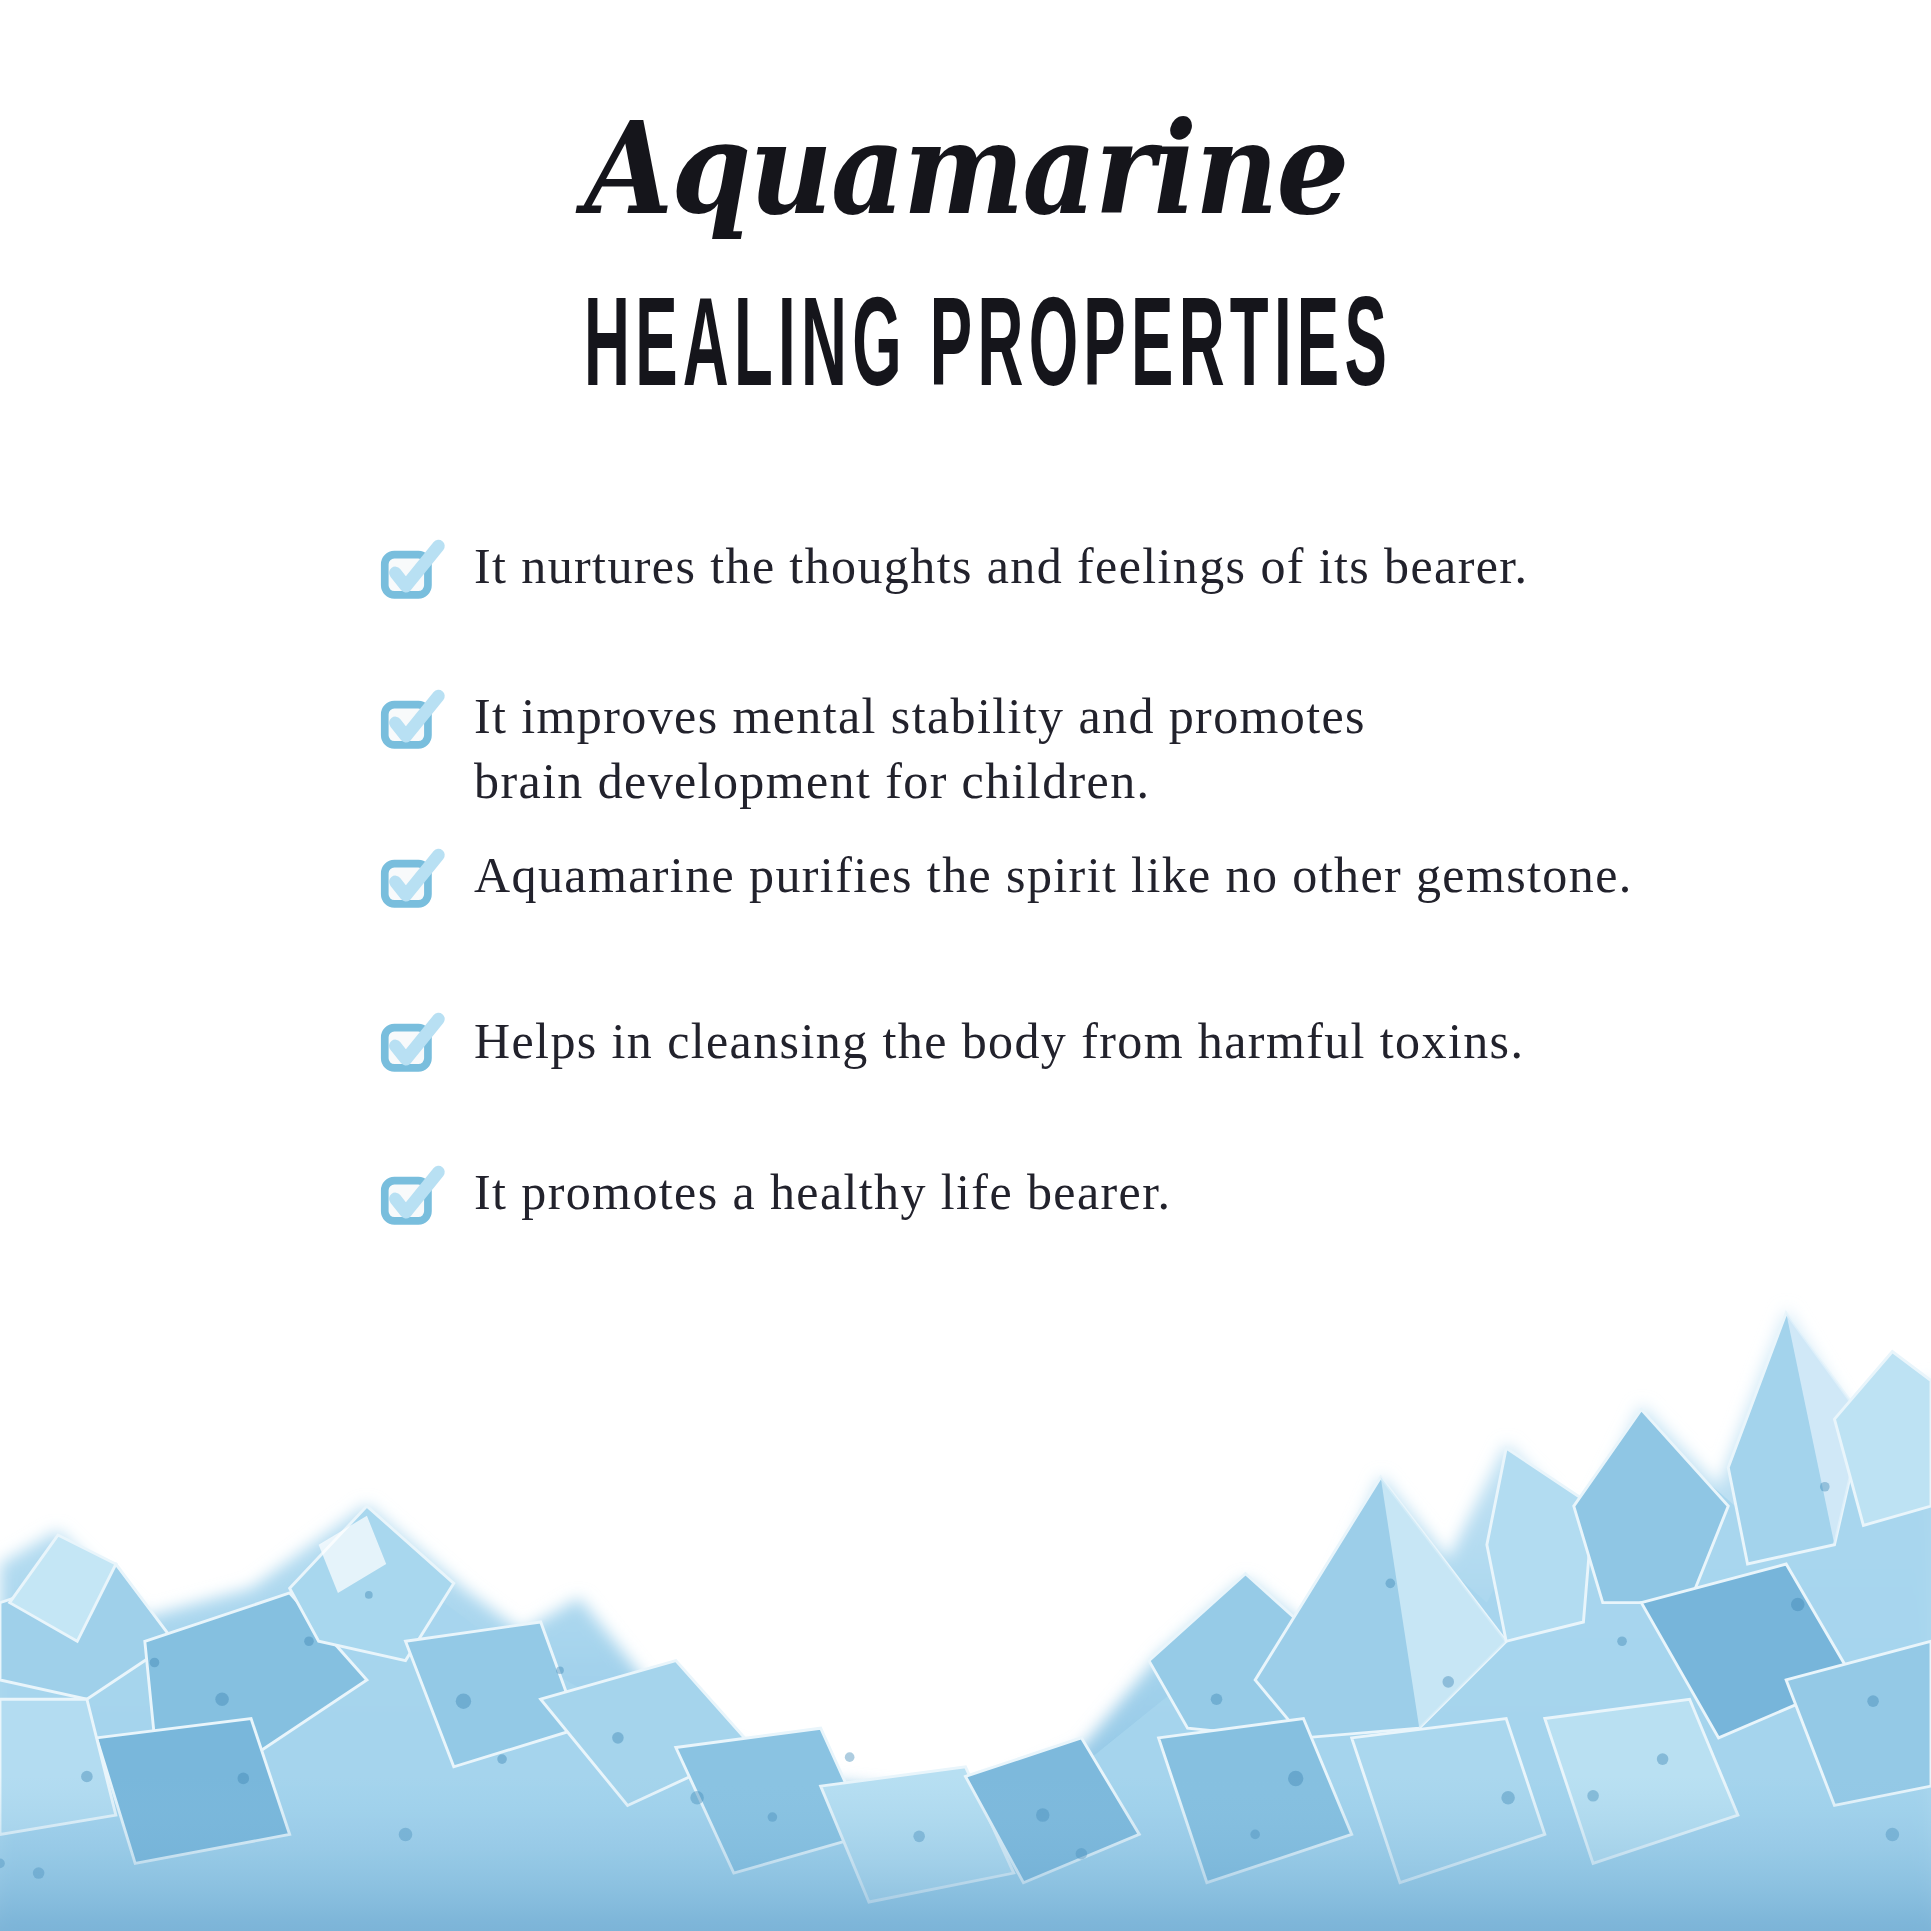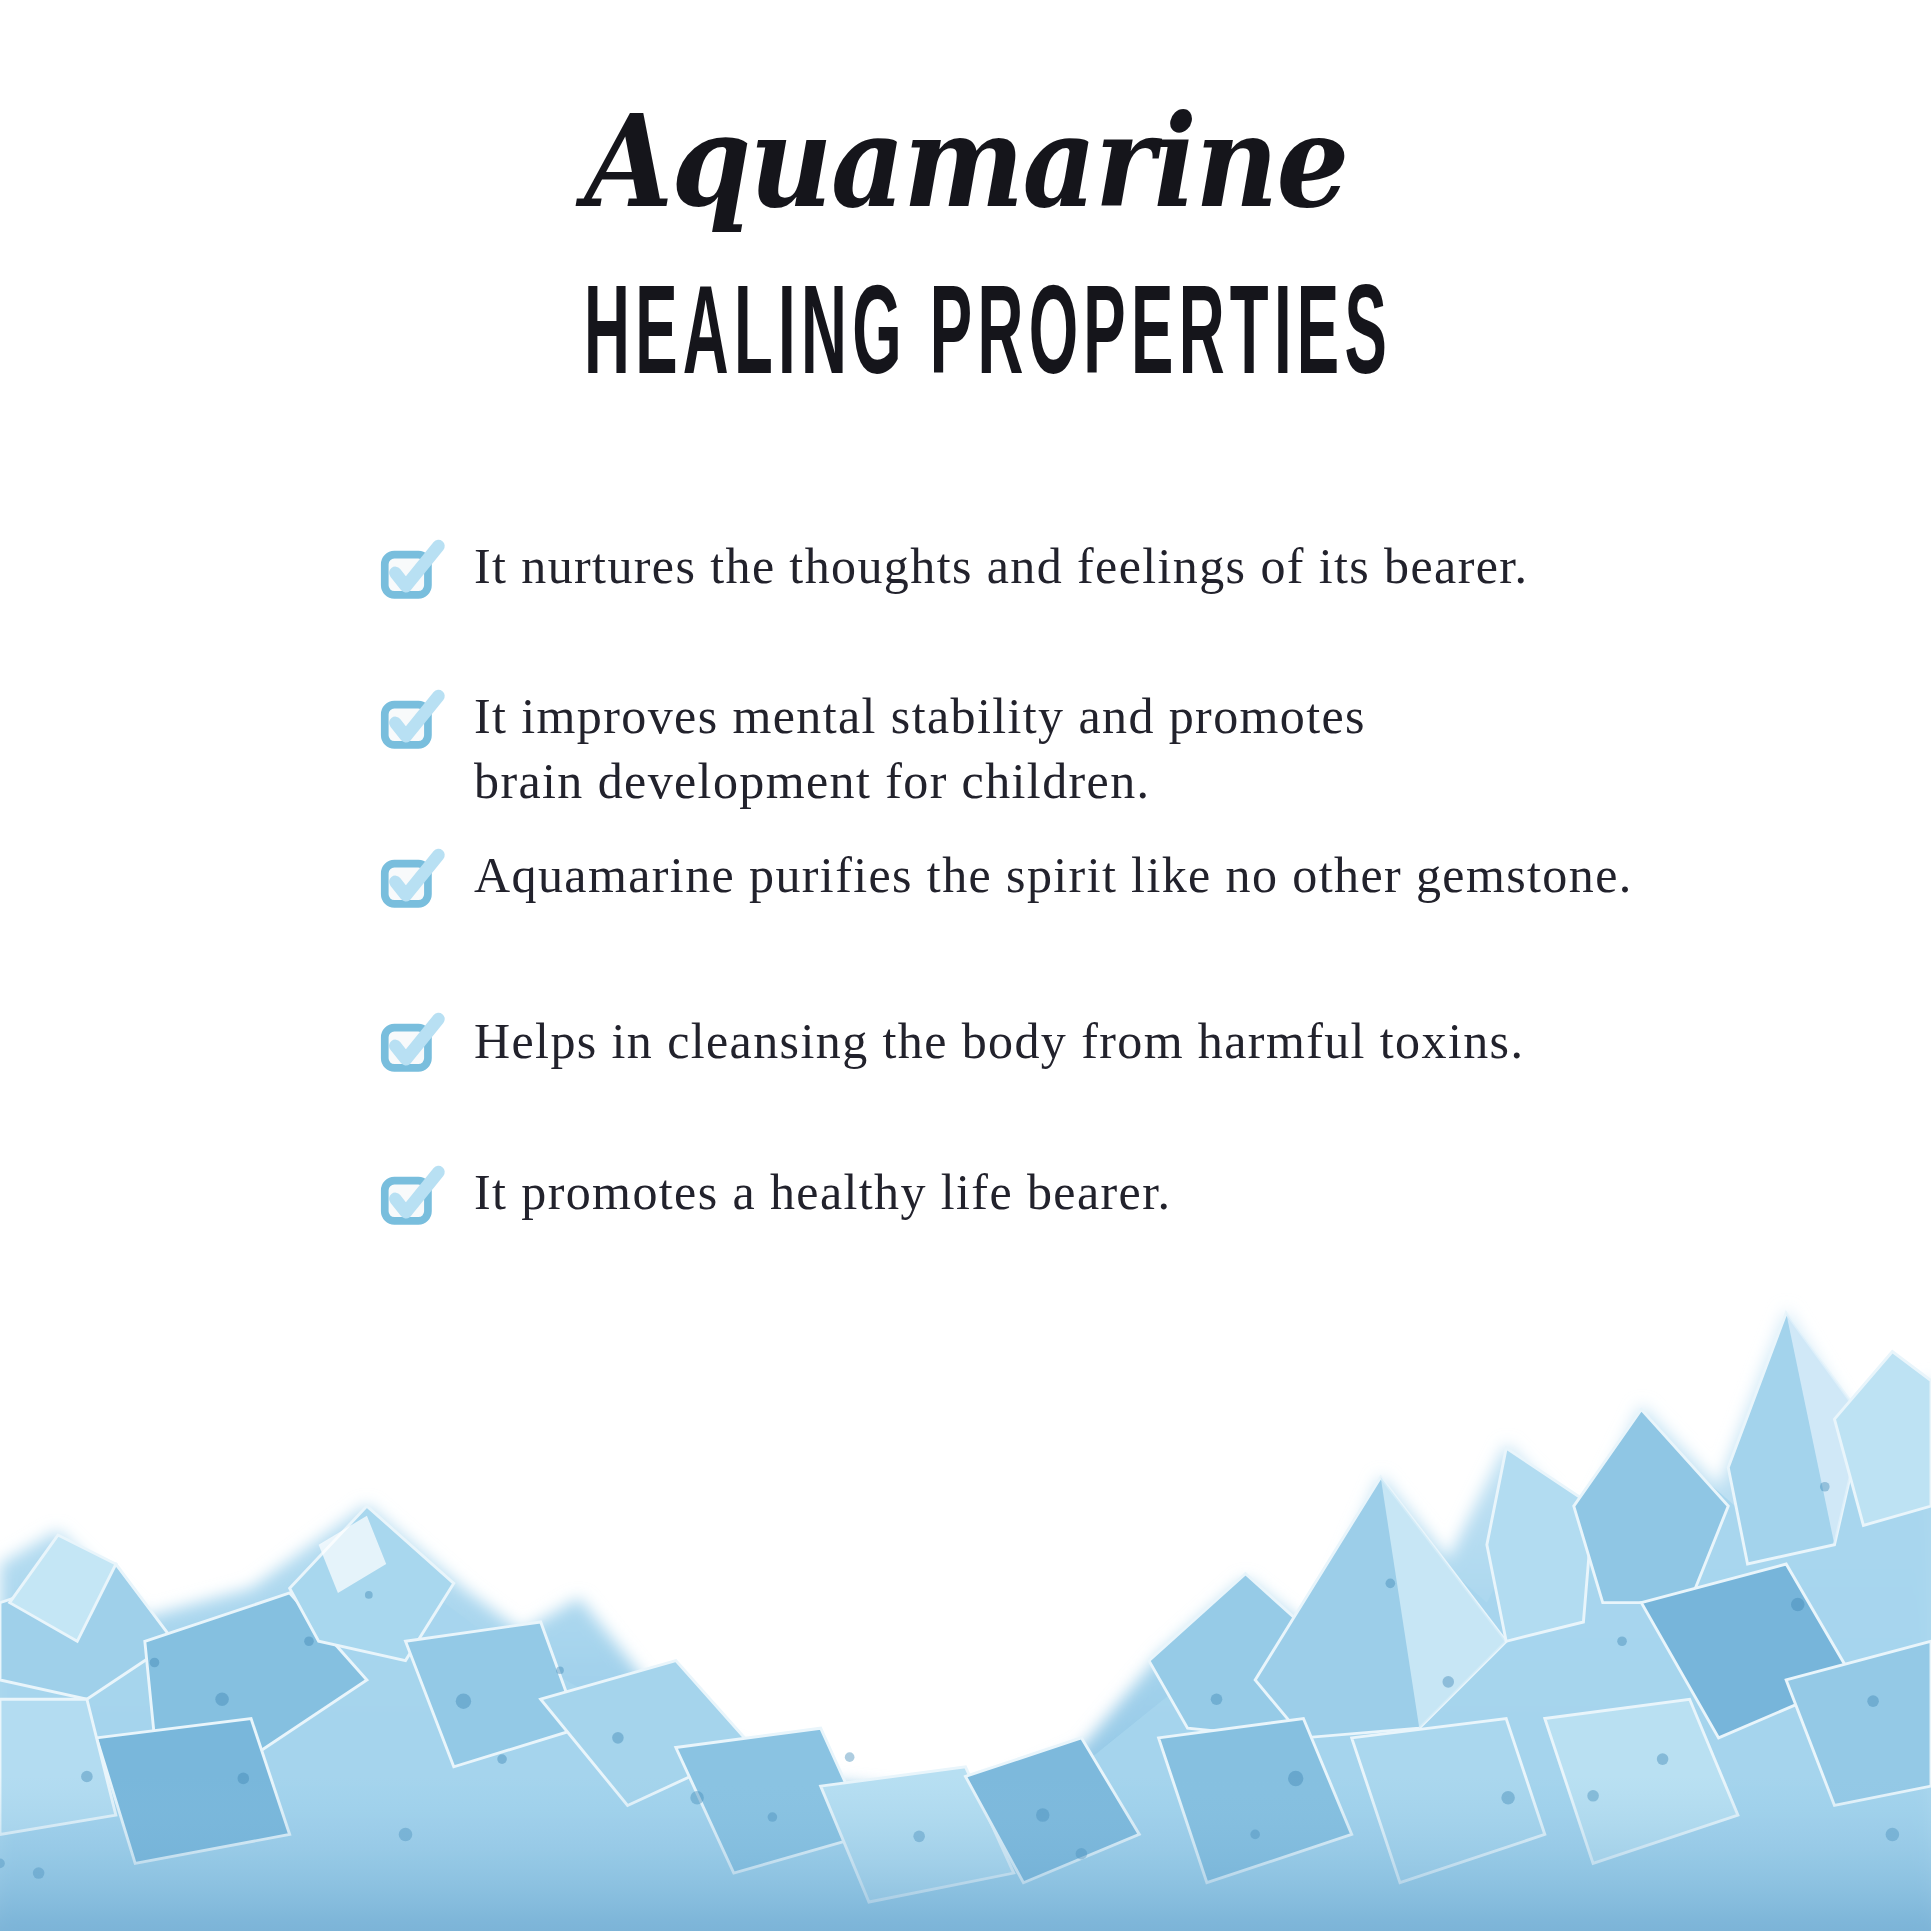--- a/index.html
+++ b/index.html
@@ -7,31 +7,31 @@
     position:relative;
     width:1931px; height:1931px;
     background:var(--background,#fff);
     overflow:hidden;
     font-family:"Liberation Serif", serif;
   }
 
   
   .title {
     position:absolute; top:81px; left:0; right:0;
-    margin:8px; text-align:center;
+    margin:15px; text-align:center;
     font-family:"DejaVu Serif", serif;
     font-style:italic; font-weight:600;
     font-size:127px; line-height:1.15;
     color:var(--heading-ink,#15151b);
   }
   .title > span { display:inline-block; transform:scaleX(.9); transform-origin:50% 50%; letter-spacing:-1.9px; }
 
   .subtitle {
     position:absolute; top:266px; left:0; right:0;
-    margin:0; text-align:center;
+    margin:12px; text-align:center;
     font-family:"Liberation Sans", sans-serif;
     font-weight:700;
     font-size:127px; line-height:1;
     color:var(--heading-ink,#15151b);
     padding-left:45px;
   }
   .subtitle > span { display:inline-block; transform:scaleX(.5); transform-origin:50% 50%; letter-spacing:10.6px; white-space:nowrap; }
 
   
   .check-row {

